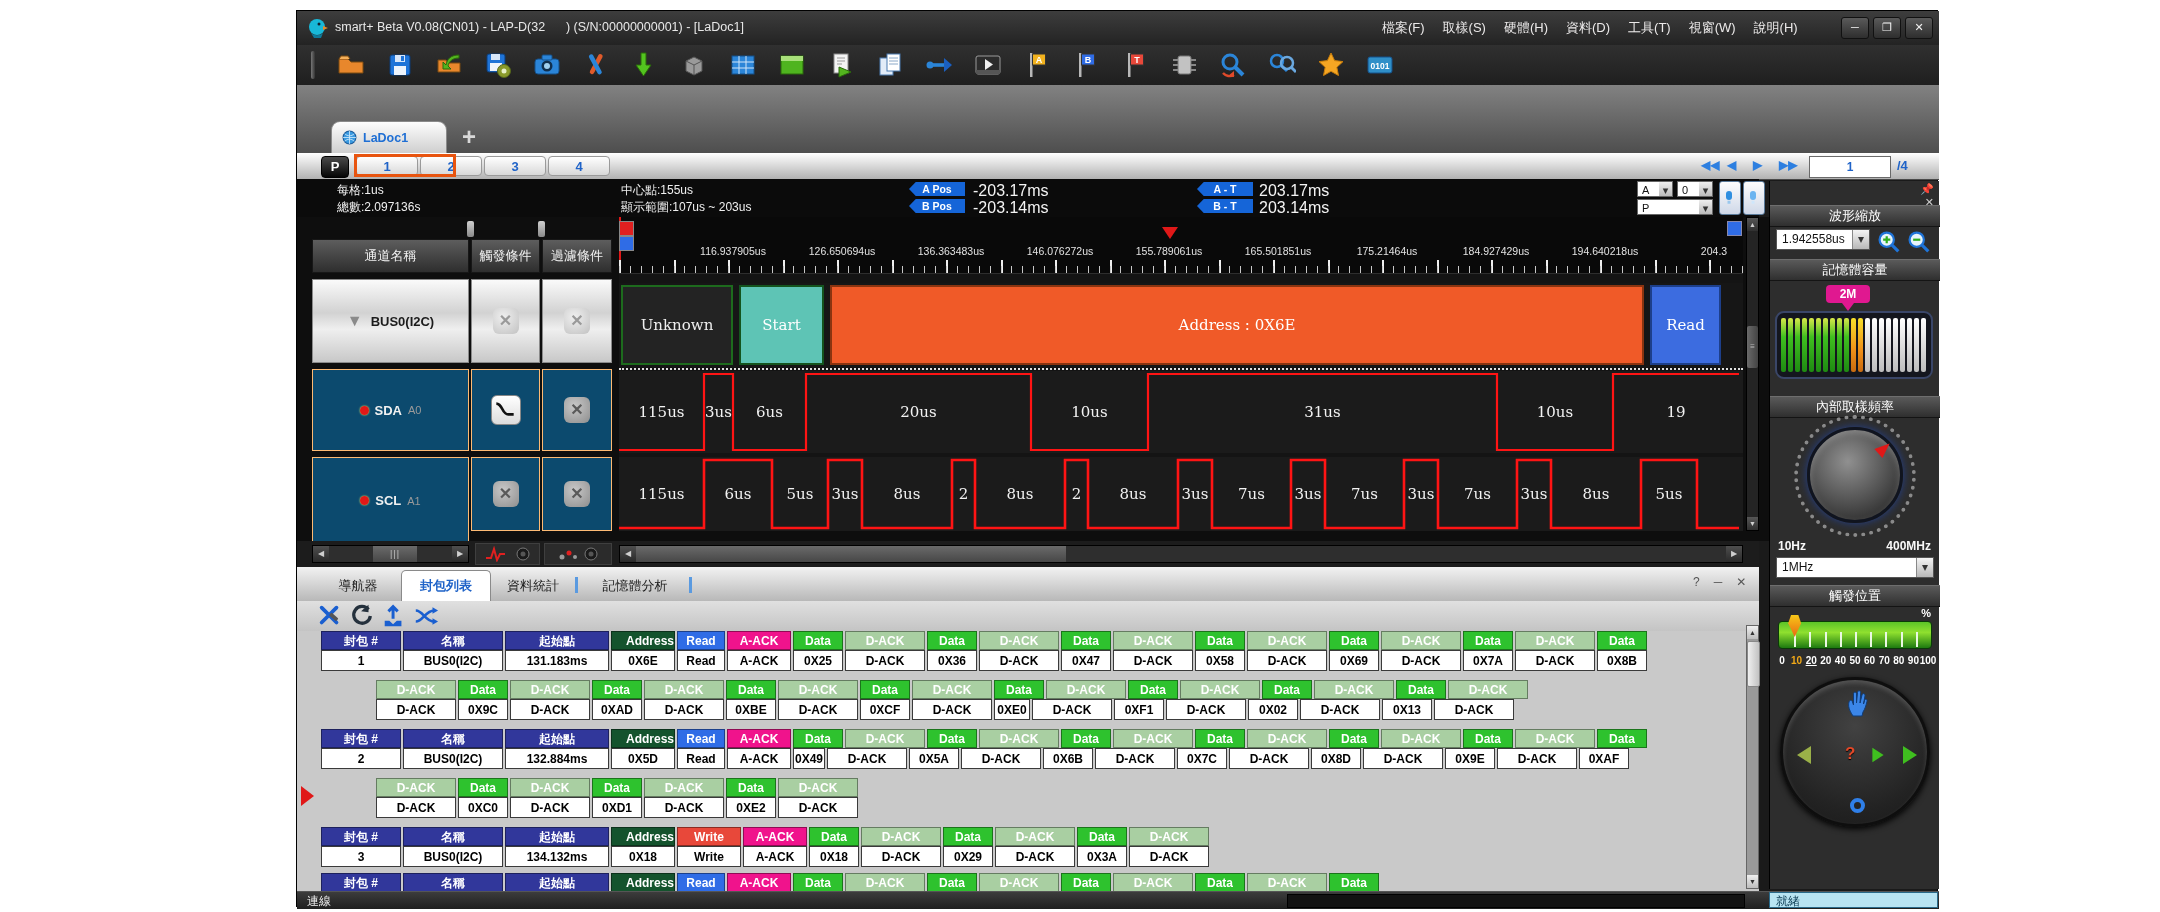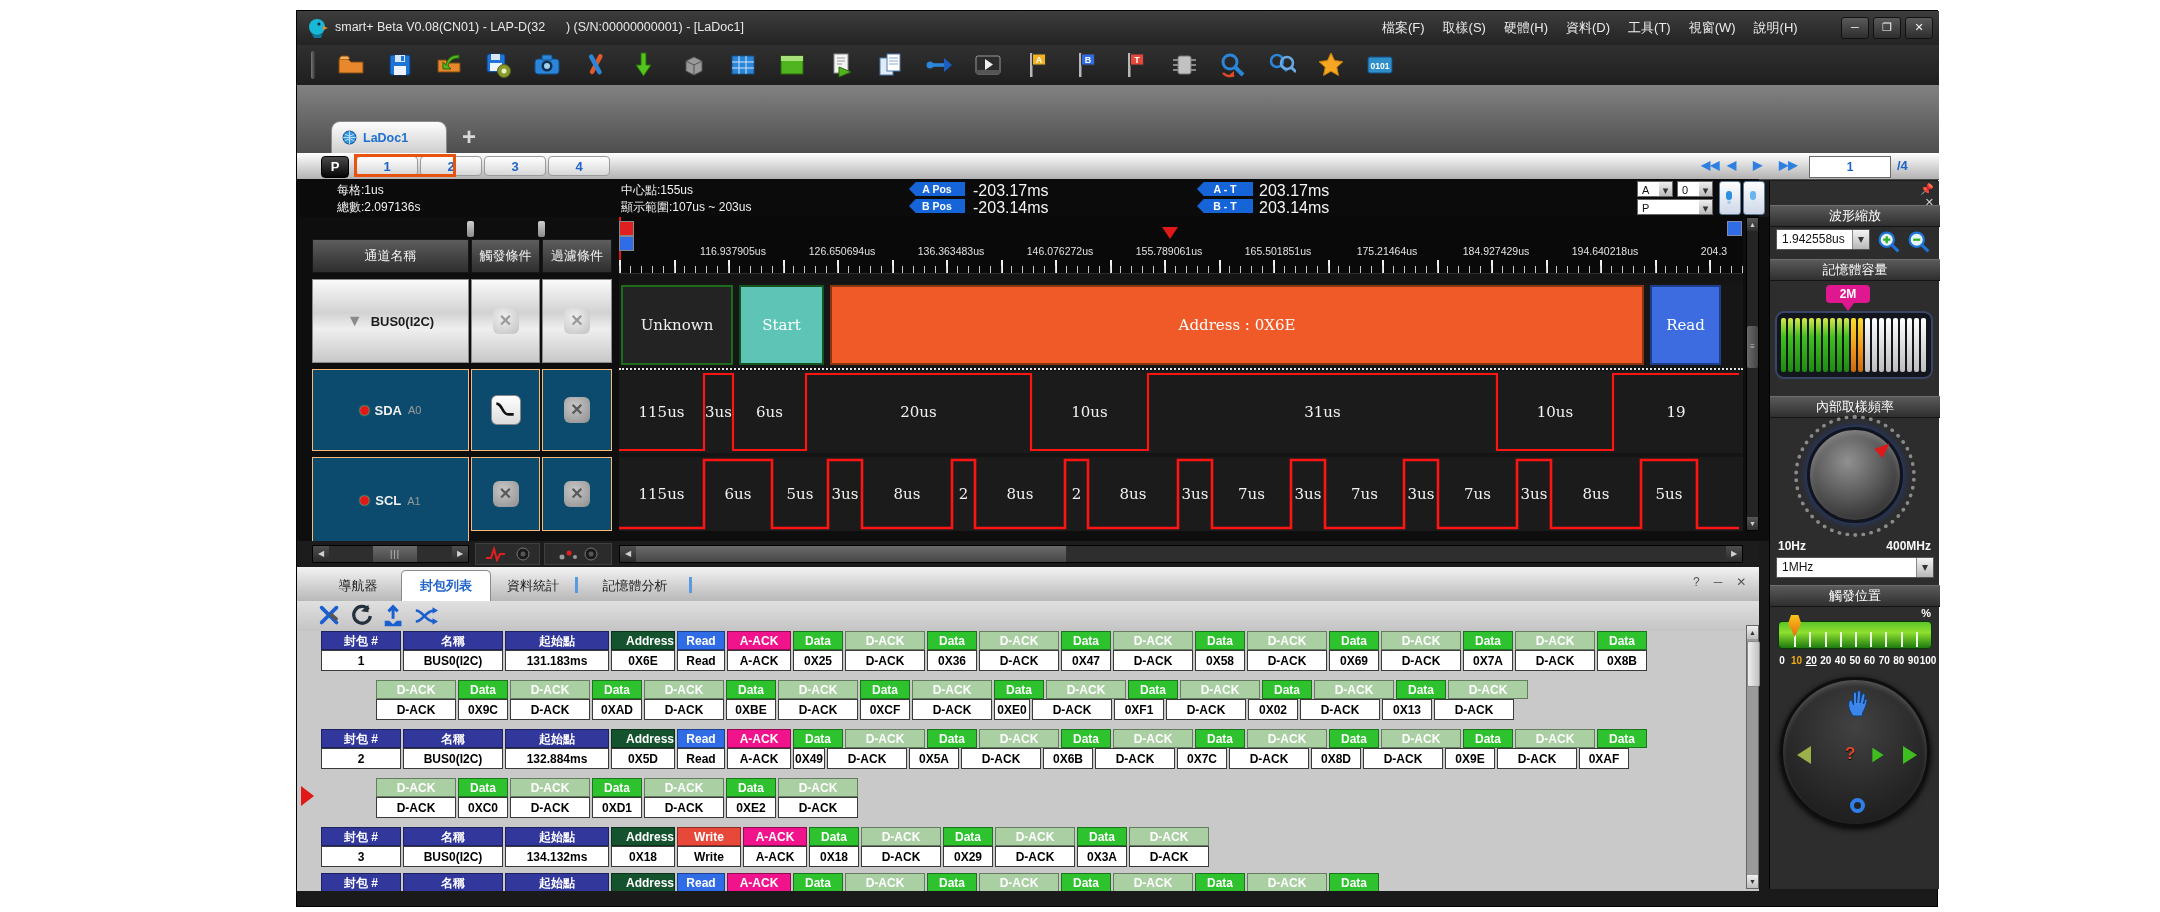--- a/index.html
+++ b/index.html
@@ -881,16 +881,21 @@
         <span class="tscale" style="left: 55.8px;">20</span>
         <span class="tscale" style="left: 70.4px;">40</span>
         <span class="tscale" style="left: 85px;">50</span>
         <span class="tscale" style="left: 99.6px;">60</span>
         <span class="tscale" style="left: 114.2px;">70</span>
         <span class="tscale" style="left: 128.8px;">80</span>
         <span class="tscale" style="left: 143.4px;">90</span>
         <span class="tscale" style="left: 158px;">100</span>
       </div>
 
+  <div id="statusbar">
+    <span id="conn">連線</span>
+    <div id="sprog"></div>
+    <div id="ready">就緒</div>
+  </div>
 
 </div>
 
 </div>
 
 </body></html>

